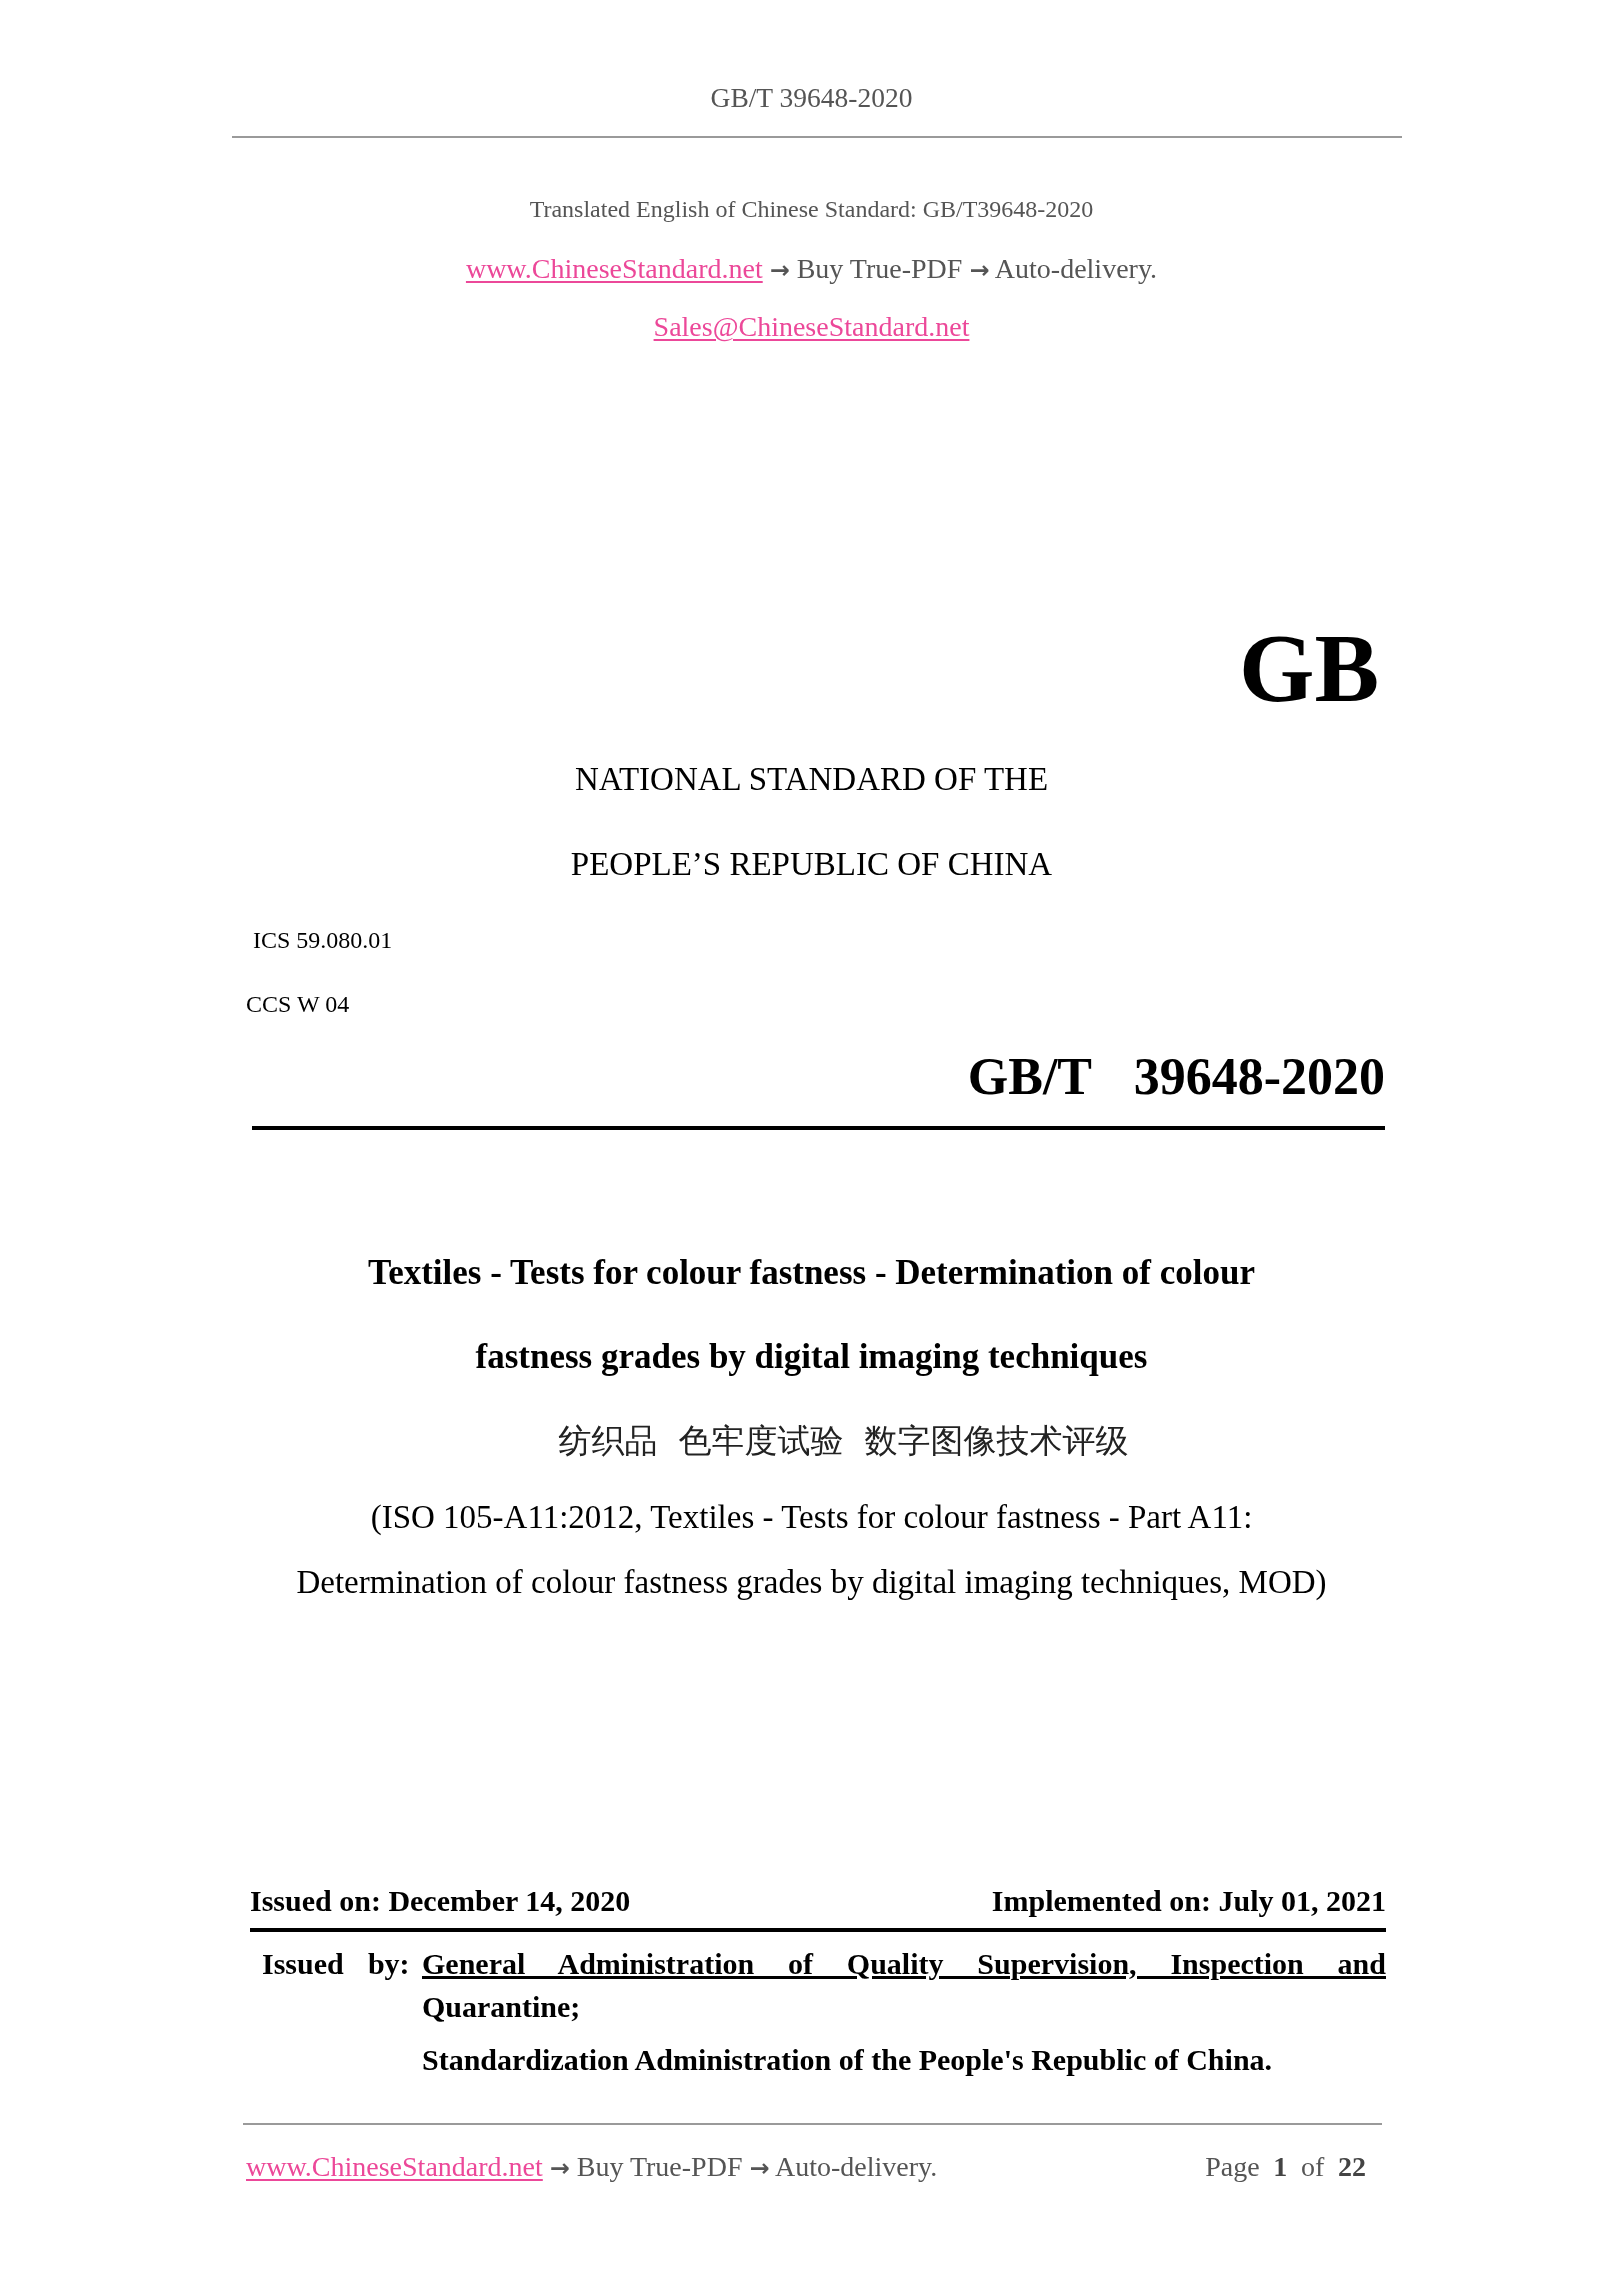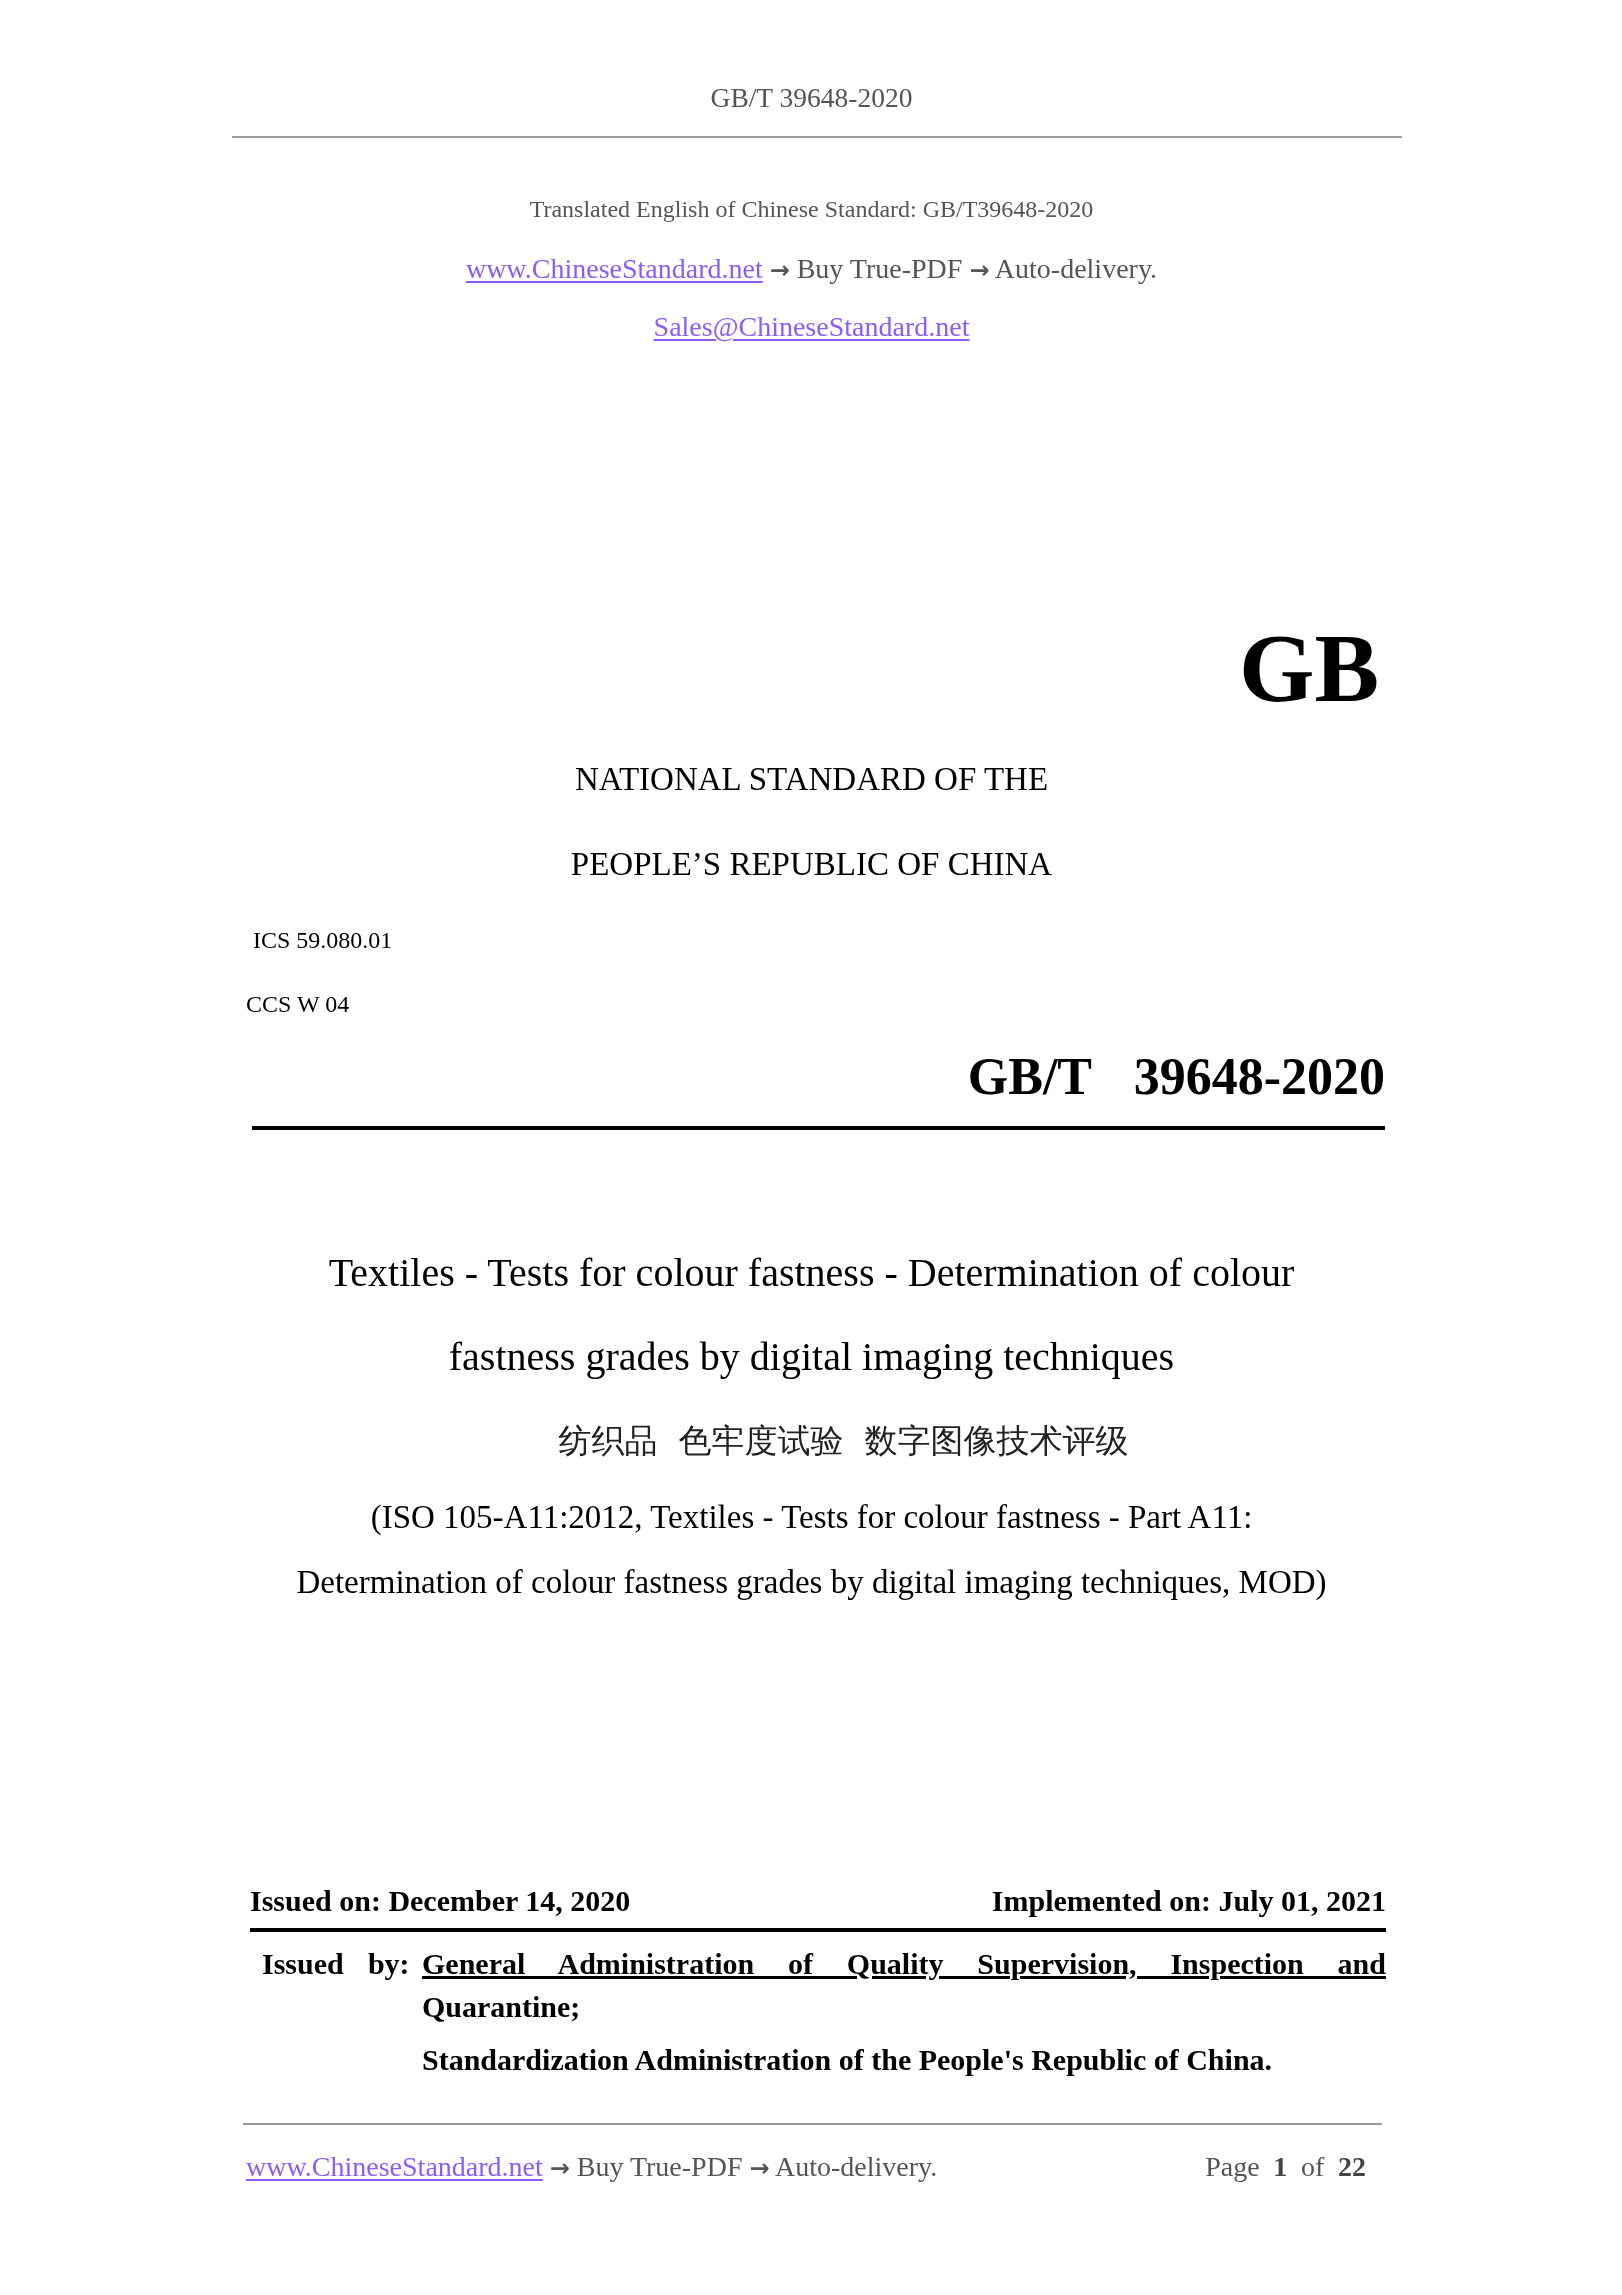--- a/index.html
+++ b/index.html
@@ -1,21 +1,21 @@
 <!DOCTYPE html>
 <html style="font-size:13.3px"><head>
 <meta charset="utf-8">
 <style>
   html, body { margin: 0; padding: 0; background: #ffffff; }
   body { width: 1623px; height: 2295px; position: relative; overflow: hidden;
          font-family: "Liberation Serif", "DejaVu Serif", serif; color: #000; }
   .abs { position: absolute; white-space: nowrap; }
   .center { left: 0; width: 1623px; text-align: center; }
   .gray { color: #555555; }
-  .link { text-decoration: underline; text-underline-offset: 3.3px; text-decoration-thickness: 1.7px; color: #8b5cf6; }
+  .link { text-decoration: underline; text-underline-offset: 3.3px; text-decoration-thickness: 1.7px; color: #ec4899; }
   .arrow { font-family: "DejaVu Sans", sans-serif; font-weight: bold; font-size: 0.85em; }
   .rule { position: absolute; }
 
   
   #hdr-title { top: 81px; font-size: 27.5px; line-height: 33px; }
   #hdr-rule { left: 232px; width: 1170px; top: 136px; height: 1.7px; background: #9a9a9a; }
 
   #promo-1 { top: 193px; font-size: 24px; line-height: 33px; }
   #promo-2 { top: 252px; font-size: 28px; line-height: 33px; }
   #promo-3 { top: 310px; font-size: 28px; line-height: 33px; }
@@ -24,21 +24,21 @@
 
   #nat-1 { top: 759px; font-size: 33px; line-height: 40px; }
   #nat-2 { top: 844px; font-size: 33px; line-height: 40px; }
 
   #ics { left: 253px; top: 927px; font-size: 24px; line-height: 27px; }
   #ccs { left: 246px; top: 991px; font-size: 24px; line-height: 27px; }
 
   #std-no { right: 238px; top: 1049px; font-size: 52px; line-height: 55px; font-weight: bold; word-spacing: 8.3px; }
   #std-rule { left: 252px; width: 1133px; top: 1126px; height: 4.2px; background: #000; }
 
-  .title { font-size: 40px; line-height: 50px; font-weight: normal; }
+  .title { font-size: 35px; line-height: 50px; font-weight: bold; }
   #title-1 { top: 1248px; }
   #title-2 { top: 1332px; }
 
   #title-cn { top: 1421px; font-size: 33px; line-height: 40px; font-family: "DejaVu Sans", sans-serif; color: #222; }
   #iso-1 { top: 1498px; font-size: 33px; line-height: 38px; }
   #iso-2 { top: 1563px; font-size: 33px; line-height: 38px; }
 
   .dates { font-size: 30px; line-height: 35px; font-weight: bold; }
   #issued-on { left: 250px; top: 1883px; }
   #implemented-on { right: 237px; top: 1883px; }

